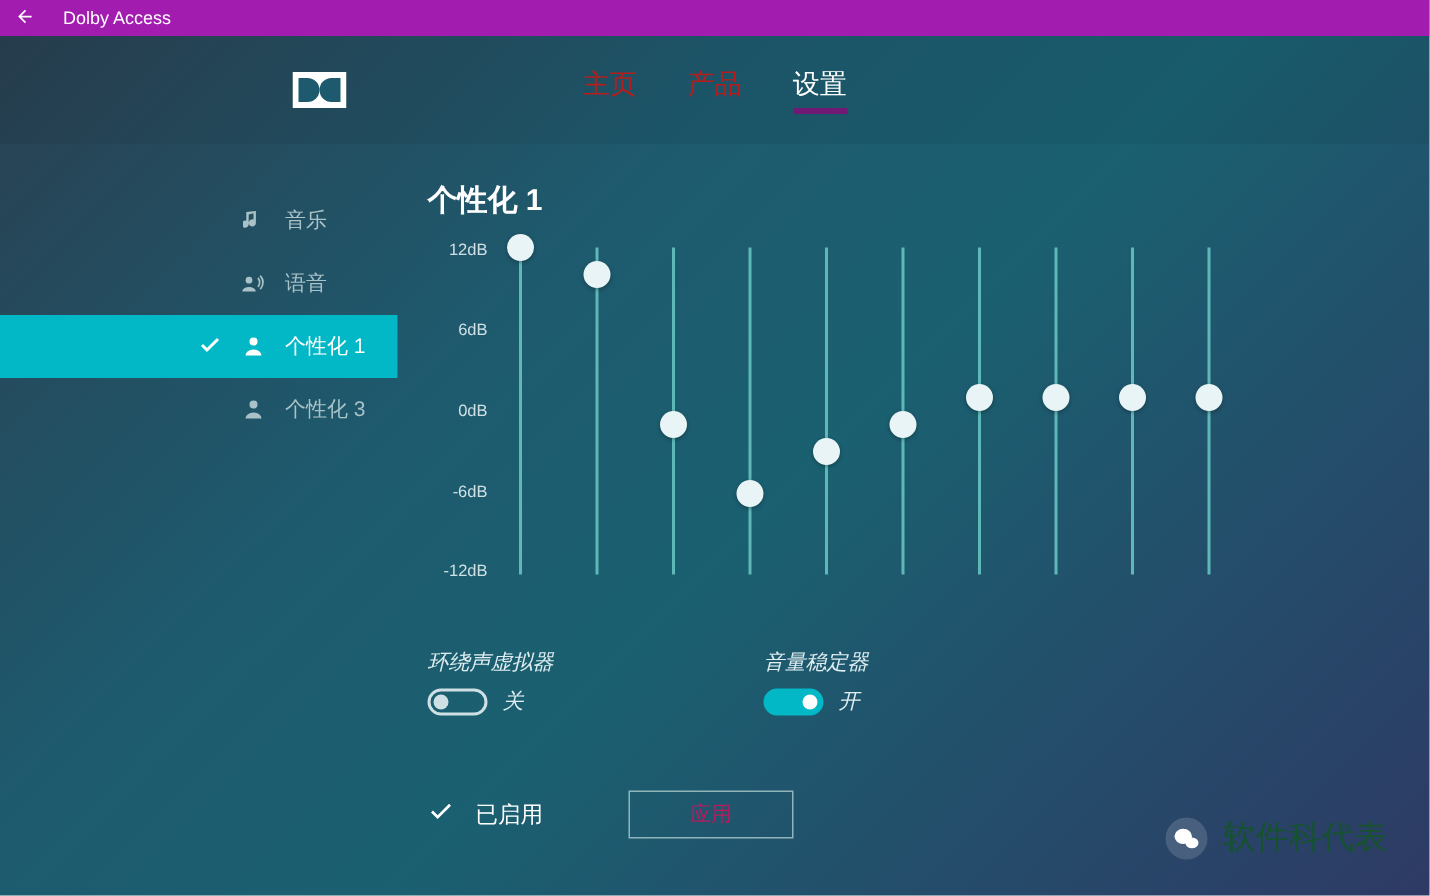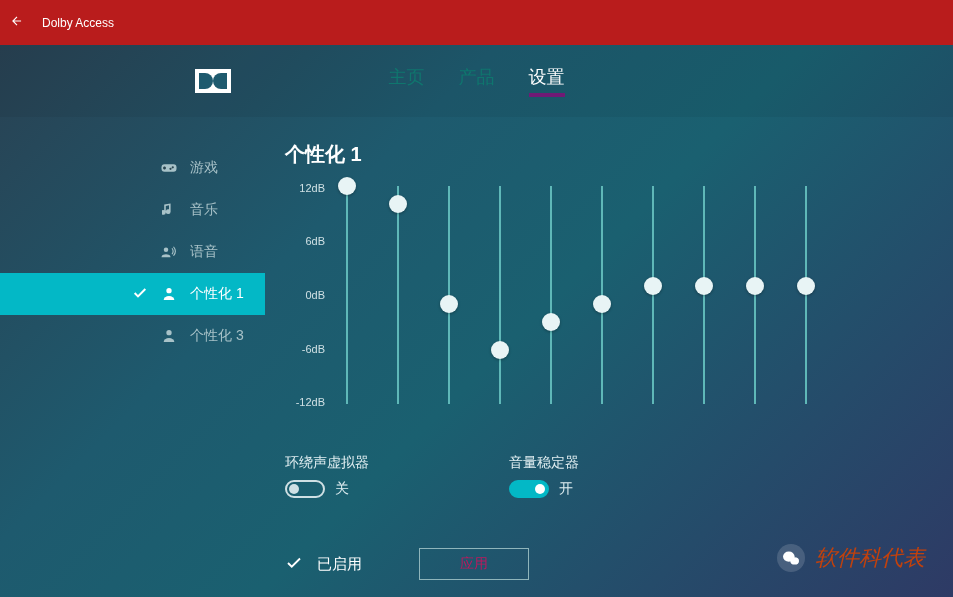--- a/index.html
+++ b/index.html
@@ -9,22 +9,22 @@
       font-family: "Segoe UI", "Microsoft YaHei", sans-serif;
     }
     body {
       width: 953px;
       height: 597px;
       overflow: hidden;
       background: linear-gradient(135deg, #2a3f50 0%, #1e5a6e 35%, #1a6070 55%, #2e3a65 100%);
       color: #ffffff;
     }
     .titlebar {
-      height: 45px;
-      background: #b91c1c;
+      height: 24px;
+      background: #a21caf;
       display: flex;
       align-items: center;
       padding: 0 10px;
       gap: 18px;
     }
     .back-btn {
       color: #ffffff;
       font-size: 14px;
       cursor: pointer;
     }
@@ -45,21 +45,21 @@
       left: 195px;
       top: 24px;
     }
     .logo svg { display: block; }
     .nav-tabs {
       display: flex;
       gap: 34px;
       font-size: 18px;
     }
     .nav-tab {
-      color: #0f766e;
+      color: #b91c1c;
       cursor: pointer;
       padding-bottom: 4px;
     }
     .nav-tab.active {
       color: #ffffff;
       font-weight: 500;
       border-bottom: 4px solid #701a75;
     }
     .content {
       display: flex;
@@ -168,20 +168,21 @@
       text-align: center;
       margin-left: -7px;
     }
     .toggles {
       display: flex;
       gap: 140px;
       margin-bottom: 50px;
     }
     .toggle-group {
       font-size: 14px;
+      font-style: italic;
     }
     .toggle-title {
       color: #e0eef1;
       margin-bottom: 8px;
     }
     .toggle-row {
       display: flex;
       align-items: center;
       gap: 10px;
     }
@@ -246,26 +247,25 @@
       cursor: pointer;
       display: flex;
       align-items: center;
       justify-content: center;
     }
     .watermark {
       position: absolute;
       bottom: 24px;
       right: 28px;
       display: flex;
-      align-items: center;
+      align-items: flex-end;
       gap: 10px;
-      color: #c2410c;
+      color: #14532d;
       font-size: 22px;
       font-weight: 500;
-      font-style: italic;
     }
     .watermark-icon {
       width: 28px;
       height: 28px;
       background: rgba(255,255,255,0.15);
       border-radius: 50%;
       display: flex;
       align-items: center;
       justify-content: center;
       font-size: 14px;
@@ -293,32 +293,20 @@
   </div>
   <div class="nav-tabs">
     <div class="nav-tab">主页</div>
     <div class="nav-tab">产品</div>
     <div class="nav-tab active">设置</div>
   </div>
 </div>
 
 <div class="content">
   <div class="sidebar">
-    <div class="sidebar-item">
-      <span class="sidebar-icon">
-        <svg width="18" height="14" viewBox="0 0 24 18" fill="#a8c2c8">
-            <rect x="2" y="4" width="20" height="10" rx="4"></rect>
-            <rect x="5" y="7" width="2" height="4" fill="#2a4550"></rect>
-            <rect x="4" y="8" width="4" height="2" fill="#2a4550"></rect>
-            <circle cx="17" cy="8" r="1.5" fill="#2a4550"></circle>
-            <circle cx="14" cy="10" r="1.5" fill="#2a4550"></circle>
-          </svg>
-      </span>
-      <span>游戏</span>
-    </div>
     <div class="sidebar-item">
       <span class="sidebar-icon">
         <svg width="14" height="16" viewBox="0 0 16 20" fill="#a8c2c8">
             <path d="M10 2 v10 a3 3 0 1 1 -2 -2.8 V4 l-4 1 v8 a3 3 0 1 1 -2 -2.8 V3 z"></path>
           </svg>
       </span>
       <span>音乐</span>
     </div>
     <div class="sidebar-item">
       <span class="sidebar-icon">

